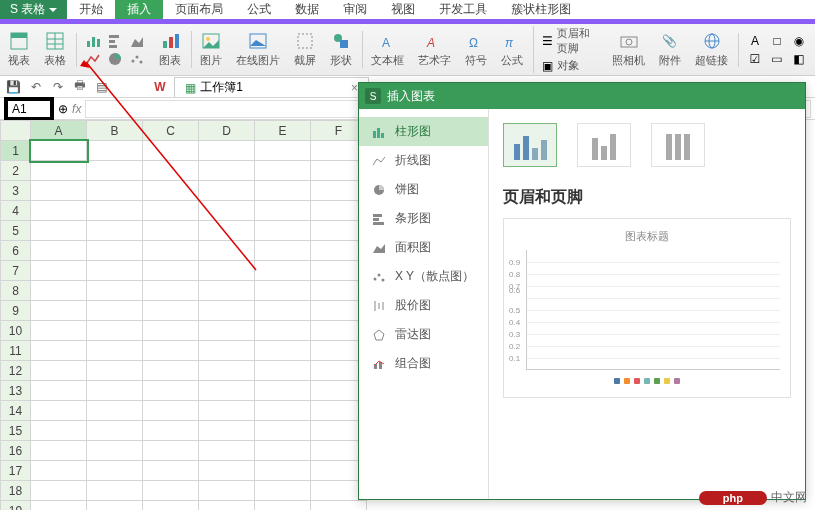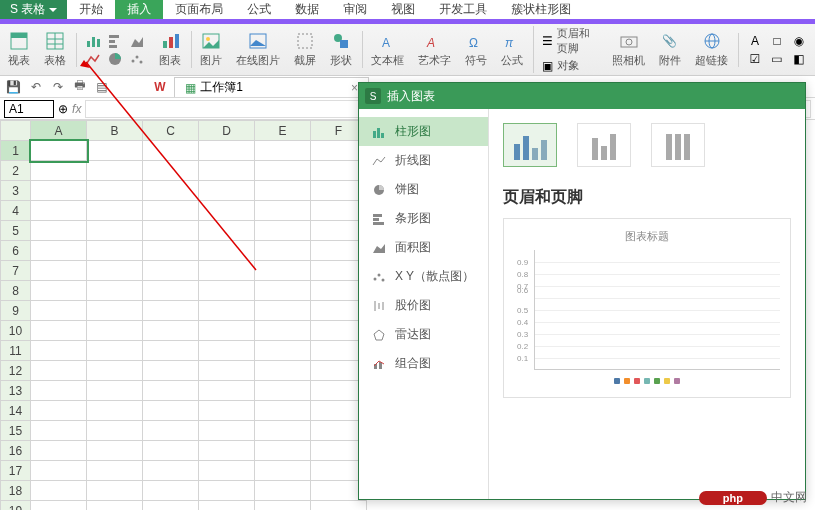--- a/index.html
+++ b/index.html
@@ -13,21 +13,21 @@
 .ribbon .grp{display:flex;flex-direction:column;align-items:center;gap:2px;padding:0 4px;}
 .ribbon .grp.sep{border-left:1px solid #cfcfcf;padding-left:8px;}
 .ribbon .ico{width:20px;height:20px;display:flex;align-items:center;justify-content:center;}
 .ribbon .lbl{font-size:11px;color:#555;white-space:nowrap;}
 .ribbon .row{display:flex;gap:6px;}
 .ribbon .mini{width:16px;height:16px;display:flex;align-items:center;justify-content:center;}
 .q-row{height:22px;border-bottom:1px solid #d8d8d8;display:flex;align-items:center;padding:0 6px;gap:6px;}
 .q-row .qbtn{width:16px;height:16px;display:flex;align-items:center;justify-content:center;color:#666;}
 .doctab{display:flex;align-items:center;gap:4px;padding:0 10px;border:1px solid #ccc;border-bottom:none;background:#fff;height:20px;margin-top:1px;}
 .fx-row{height:22px;border-bottom:1px solid #d8d8d8;display:flex;align-items:center;padding:0 4px;gap:4px;}
-.cellbox{width:50px;height:18px;border:1px solid #000000;padding:8px 4px;display:flex;align-items:center;}
+.cellbox{width:50px;height:18px;border:4px solid #000000;padding:8px 4px;display:flex;align-items:center;}
 .fx-sym{font-style:italic;color:#888;}
 .sheet{position:relative;}
 .sheet table{border-collapse:collapse;}
 .sheet th,.sheet td{border:1px solid #d4d4d4;height:20px;font-weight:normal;color:#444;}
 .sheet th{background:#e9f3e6;}
 .sheet .rowh{width:30px;text-align:center;background:#e9f3e6;}
 .sheet .colh{width:56px;text-align:center;}
 .sheet .sel{background:#c8e6c9;}
 .sheet td{width:56px;}
 .dialog{position:absolute;left:358px;top:82px;width:448px;height:418px;border:1px solid #2a7a44;background:#fff;box-shadow:0 2px 10px rgba(0,0,0,.2);}
@@ -40,21 +40,21 @@
 .dialog .side .ii{width:16px;height:16px;display:flex;align-items:center;justify-content:center;}
 .dialog .main{flex:1;padding:14px;}
 .dialog .subtypes{display:flex;gap:20px;margin-bottom:20px;}
 .dialog .subtype{width:54px;height:44px;border:1px solid #e0e0e0;display:flex;align-items:flex-end;justify-content:center;gap:3px;padding-bottom:6px;cursor:pointer;}
 .dialog .subtype.sel{border:1px solid #7ab87a;background:#eaf4ea;}
 .bar{width:6px;background:#5b8db8;}
 .bar.g{background:#aaa;}
 .dialog .stitle{font-size:16px;font-weight:bold;color:#333;margin:10px 0;}
 .dialog .preview{border:1px solid #e0e0e0;height:180px;padding:10px;}
 .dialog .preview .pt{text-align:center;font-size:11px;color:#888;margin-bottom:6px;}
-.dialog .preview .chart{height:120px;border-left:1px solid #ccc;border-bottom:1px solid #ccc;position:relative;margin-left:20px;padding-left:40px;}
+.dialog .preview .chart{height:120px;border-left:1px solid #ccc;border-bottom:1px solid #ccc;position:relative;margin-left:12px;padding-left:40px;}
 .yt{position:absolute;left:-18px;font-size:8px;color:#999;transform:translateY(-50%);}
 .gl{position:absolute;left:0;right:0;border-top:1px solid #eee;}
 .legend{display:flex;gap:4px;justify-content:center;margin-top:8px;}
 .legend .d{width:6px;height:6px;border-radius:1px;}
 .arrow-line{position:absolute;left:76px;top:60px;width:200px;height:220px;pointer-events:none;z-index:5;}
 .watermark{position:absolute;right:8px;bottom:4px;display:flex;align-items:center;gap:4px;z-index:20;}
 .watermark .badge{background:#b91c1c;color:#fff;border-radius:10px;padding:1px 24px;font-weight:bold;font-size:11px;}
 .watermark .txt{color:#666;font-size:12px;}
 svg{display:block;}
 </style>

